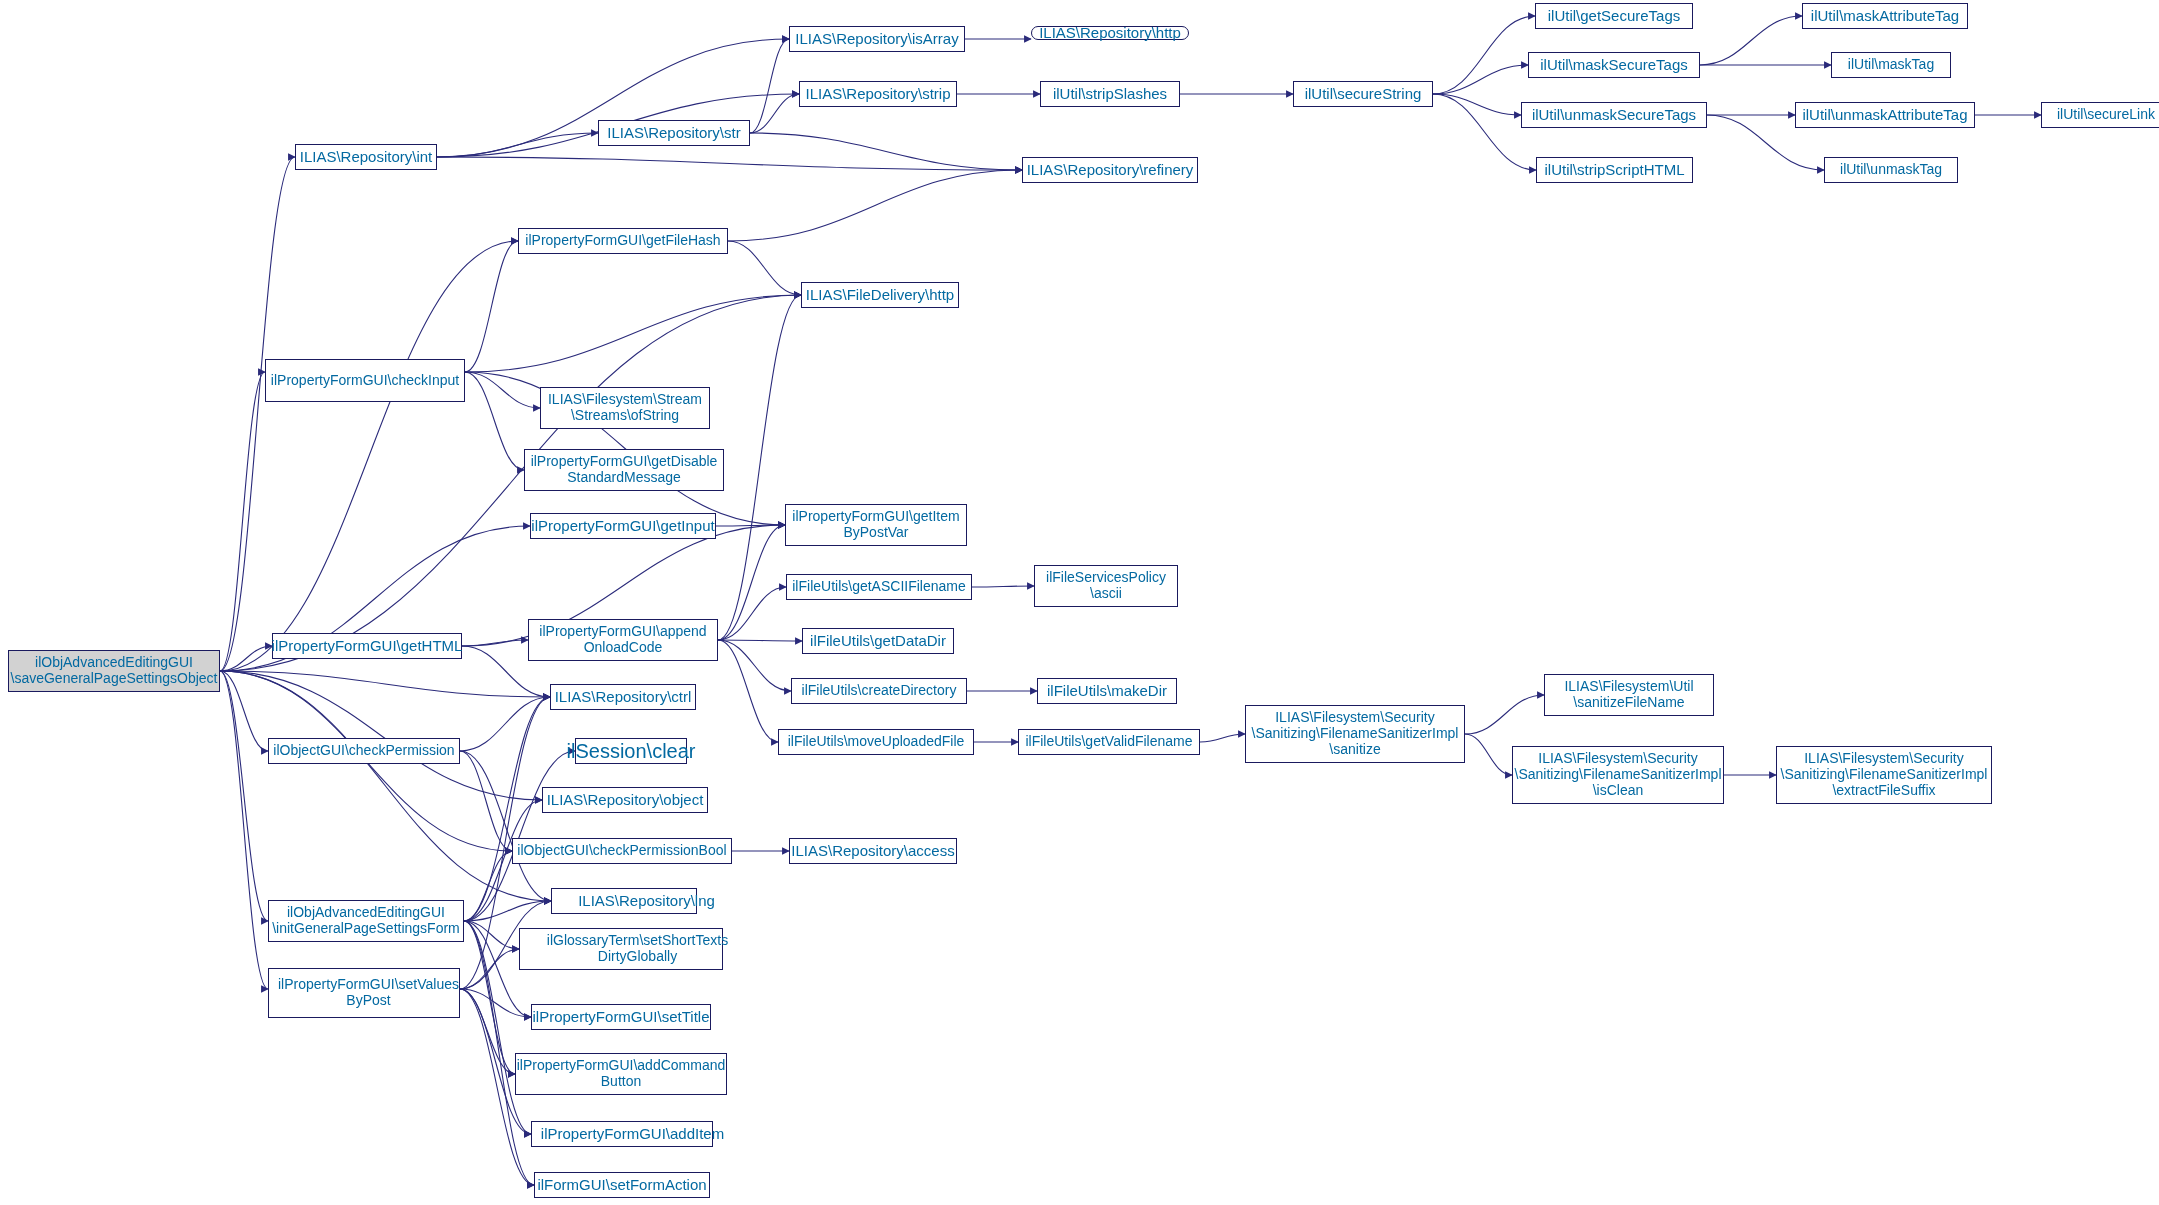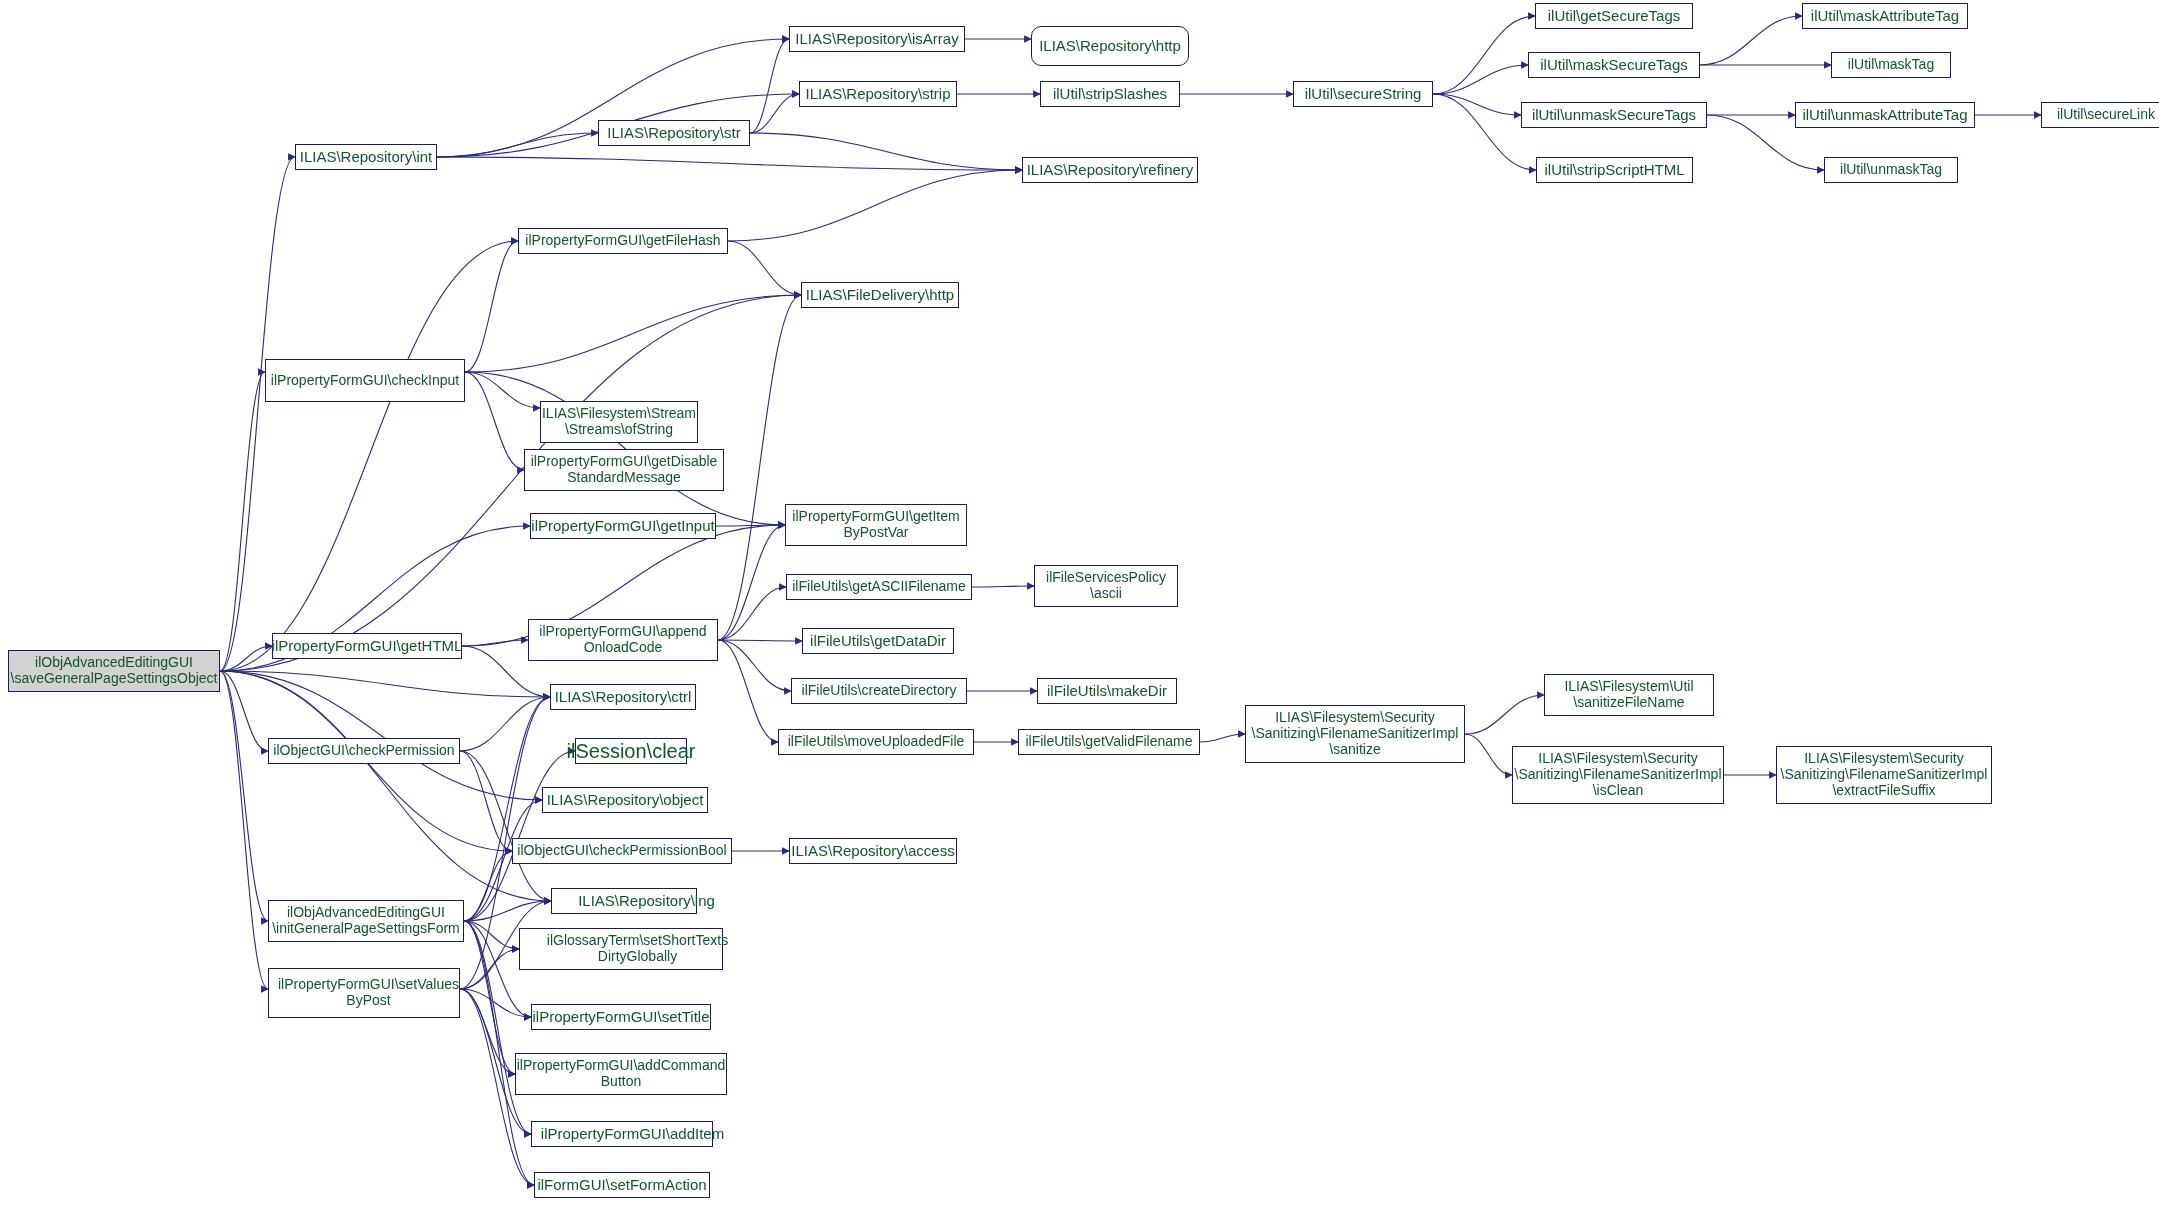--- a/index.html
+++ b/index.html
@@ -23,21 +23,21 @@
     top: 0;
     width: 2159px;
     height: 1205px;
     pointer-events: none;
   }
   .node {
     position: absolute;
     box-sizing: border-box;
     border: 1px solid #1a1a5e;
     background: #ffffff;
-    color: #14532d;
+    color: #0369a1;
     font-size: 15px;
     line-height: 1.12;
     display: flex;
     align-items: center;
     justify-content: center;
     text-align: center;
     white-space: pre-line;
     padding: 0 3px;
     z-index: 2;
   }
@@ -133,39 +133,39 @@
         <path d="M 460 989 C 484.75 989, 490.25 1074, 515 1074" fill="none" stroke="#2a2a7a" stroke-width="1.1" marker-end="url(#arrow)"></path>
         <path d="M 460 989 C 491.95 989, 499.05 1134, 531 1134" fill="none" stroke="#2a2a7a" stroke-width="1.1" marker-end="url(#arrow)"></path>
         <path d="M 460 989 C 493.3 989, 500.7 1185, 534 1185" fill="none" stroke="#2a2a7a" stroke-width="1.1" marker-end="url(#arrow)"></path>
       </g>
   </svg>
   <div id="node-layer">
       <div class="node root" style="left: 8px; top: 650px; width: 212px; height: 42px; font-size: 14px;">ilObjAdvancedEditingGUI
 \saveGeneralPageSettingsObject</div>
       <div class="node" style="left: 295px; top: 144px; width: 142px; height: 26px;">ILIAS\Repository\int</div>
       <div class="node" style="left: 789px; top: 26px; width: 176px; height: 26px;">ILIAS\Repository\isArray</div>
-      <div class="node" style="left: 1031px; top: 26px; width: 158px; height: 40px; border-radius: 10px;">ILIAS\Repository\http</div>
+      <div class="node" style="left: 1031px; top: 26px; width: 158px; height: 14px; border-radius: 10px;">ILIAS\Repository\http</div>
       <div class="node" style="left: 799px; top: 81px; width: 158px; height: 26px;">ILIAS\Repository\strip</div>
       <div class="node" style="left: 1040px; top: 81px; width: 140px; height: 26px;">ilUtil\stripSlashes</div>
       <div class="node" style="left: 598px; top: 120px; width: 152px; height: 26px;">ILIAS\Repository\str</div>
       <div class="node" style="left: 1022px; top: 157px; width: 176px; height: 26px;">ILIAS\Repository\refinery</div>
       <div class="node" style="left: 1293px; top: 81px; width: 140px; height: 26px;">ilUtil\secureString</div>
       <div class="node" style="left: 1535px; top: 3px; width: 158px; height: 26px;">ilUtil\getSecureTags</div>
       <div class="node" style="left: 1528px; top: 52px; width: 172px; height: 26px;">ilUtil\maskSecureTags</div>
       <div class="node" style="left: 1521px; top: 102px; width: 186px; height: 26px;">ilUtil\unmaskSecureTags</div>
       <div class="node" style="left: 1536px; top: 157px; width: 157px; height: 26px;">ilUtil\stripScriptHTML</div>
       <div class="node" style="left: 1802px; top: 3px; width: 166px; height: 26px;">ilUtil\maskAttributeTag</div>
       <div class="node" style="left: 1831px; top: 52px; width: 120px; height: 26px; font-size: 14px;">ilUtil\maskTag</div>
       <div class="node" style="left: 1795px; top: 102px; width: 180px; height: 26px;">ilUtil\unmaskAttributeTag</div>
       <div class="node" style="left: 1824px; top: 157px; width: 134px; height: 26px; font-size: 14px;">ilUtil\unmaskTag</div>
       <div class="node" style="left: 2041px; top: 102px; width: 130px; height: 26px; font-size: 14px;">ilUtil\secureLink</div>
       <div class="node" style="left: 518px; top: 228px; width: 210px; height: 26px; font-size: 14px;">ilPropertyFormGUI\getFileHash</div>
       <div class="node" style="left: 801px; top: 282px; width: 158px; height: 26px;">ILIAS\FileDelivery\http</div>
       <div class="node" style="left: 265px; top: 359px; width: 200px; height: 43px; font-size: 14px;">ilPropertyFormGUI\checkInput</div>
-      <div class="node" style="left: 540px; top: 387px; width: 158px; height: 42px; font-size: 14px; margin-top: 14px;">ILIAS\Filesystem\Stream
+      <div class="node" style="left: 540px; top: 387px; width: 170px; height: 42px; font-size: 14px;">ILIAS\Filesystem\Stream
 \Streams\ofString</div>
       <div class="node" style="left: 524px; top: 449px; width: 200px; height: 42px; font-size: 14px;">ilPropertyFormGUI\getDisable
 StandardMessage</div>
       <div class="node" style="left: 530px; top: 513px; width: 186px; height: 26px;">ilPropertyFormGUI\getInput</div>
       <div class="node" style="left: 785px; top: 504px; width: 182px; height: 42px; font-size: 14px;">ilPropertyFormGUI\getItem
 ByPostVar</div>
       <div class="node" style="left: 786px; top: 574px; width: 186px; height: 26px; font-size: 14px;">ilFileUtils\getASCIIFilename</div>
       <div class="node" style="left: 1034px; top: 565px; width: 144px; height: 42px; font-size: 14px;">ilFileServicesPolicy
 \ascii</div>
       <div class="node" style="left: 802px; top: 628px; width: 152px; height: 26px;">ilFileUtils\getDataDir</div>

